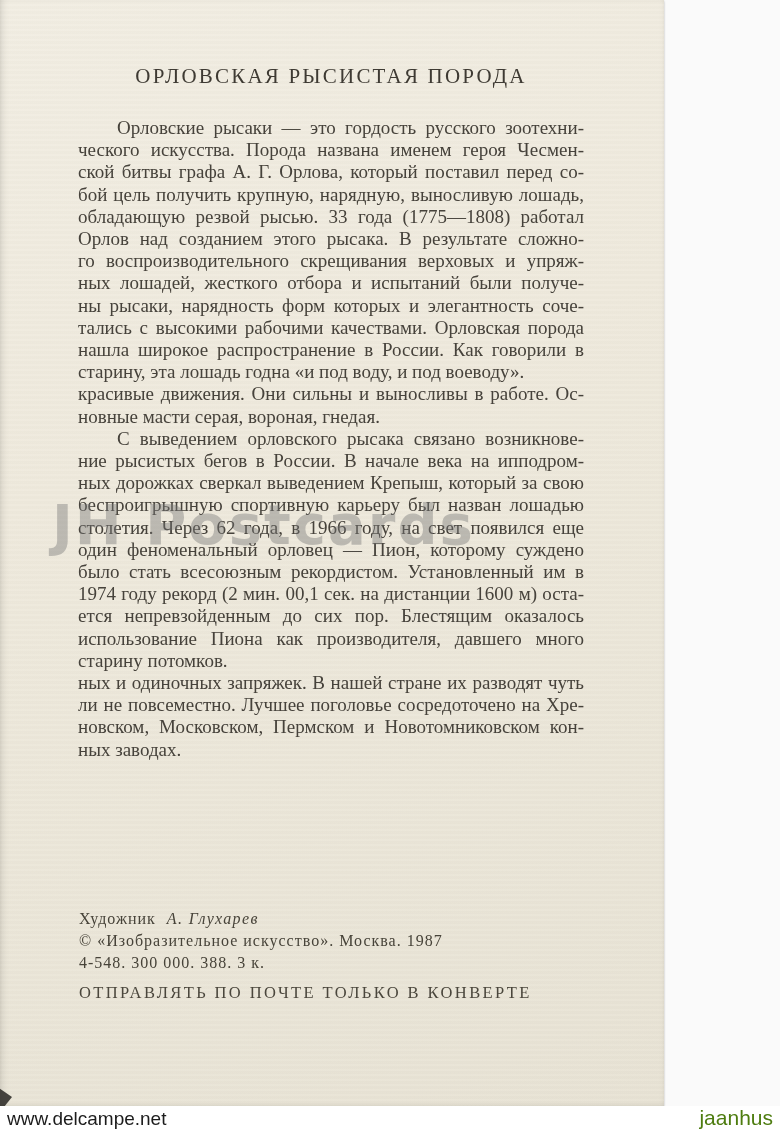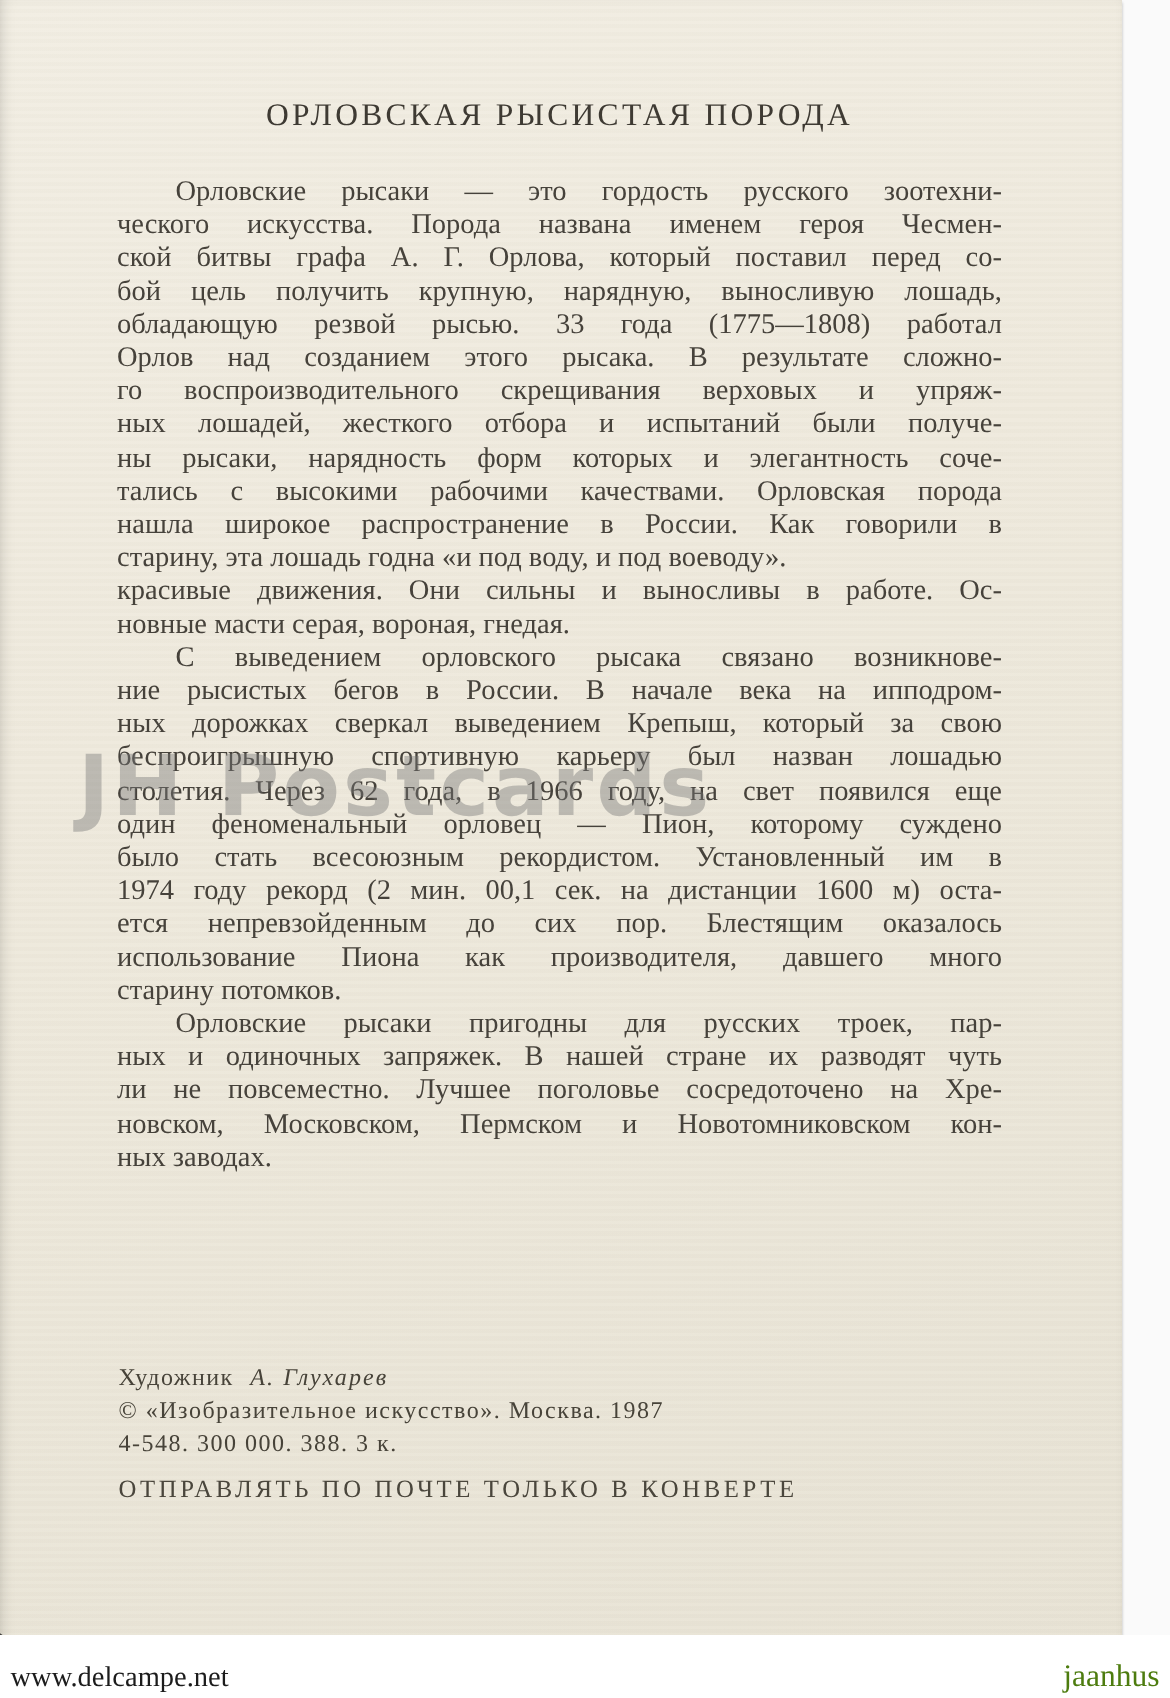--- a/index.html
+++ b/index.html
@@ -10,21 +10,21 @@
     --footer-bg: #ffffff;
     --footer-ink: #1c1c1c;
   }
   * { margin:0; padding:0; box-sizing:border-box; }
   html,body { width:780px; height:1132px; overflow:hidden; background:#fff; }
   body { font-family:"Liberation Serif", serif; position:relative; }
 
   .scan { position:absolute; inset:0; background:#fafafa; }
 
   .card {
-    position:absolute; left:0; top:0; width:748px; height:1106px;
+    position:absolute; left:0; top:0; width:664px; height:1106px;
     background:
       repeating-linear-gradient(0deg, rgba(255,255,255,0.025) 0 2px, rgba(0,0,0,0.012) 2px 5px),
       linear-gradient(160deg, #f2eee3 0%, var(--paper) 38%, var(--paper-dark) 100%);
     box-shadow: inset 6px 0 10px -6px rgba(0,0,0,0.18),
                 inset -3px 0 8px -6px rgba(0,0,0,0.10),
                 inset 0 -2px 6px -4px rgba(0,0,0,0.18),
                 0 1px 2px rgba(0,0,0,0.28);
   }
 
   .title {
@@ -54,23 +54,23 @@
   }
 
   .corner-mark {
     position:absolute; left:-4px; top:1086px; width:16px; height:20px;
     background:#33312d;
     clip-path: polygon(0 0, 100% 55%, 55% 100%, 0 100%);
     opacity:0.9;
   }
 
   .footer-strip {
-    position:absolute; left:0; right:0; bottom:0; height:42px;
+    position:absolute; left:0; right:0; bottom:0; height:26px;
     background:var(--footer-bg);
-    font-family:Liberation Serif, serif;
+    font-family:Liberation Sans, sans-serif;
   }
   .footer-left  { position:absolute; left:7px;  bottom:2px; font-size:19px; color:var(--footer-ink); }
   .footer-right { position:absolute; right:7px; bottom:2px; font-size:21px; color:#4d7c0f; }
 </style>
 </head>
 <body>
 
 <div class="scan">
   <div class="card">
 
@@ -102,21 +102,20 @@
           <div class="line">беспроигрышную спортивную карьеру был назван лошадью</div>
           <div class="line">столетия. Через 62 года, в 1966 году, на свет появился еще</div>
           <div class="line">один феноменальный орловец — Пион, которому суждено</div>
           <div class="line">было стать всесоюзным рекордистом. Установленный им в</div>
           <div class="line">1974 году рекорд (2 мин. 00,1 сек. на дистанции 1600 м) оста-</div>
           <div class="line">ется непревзойденным до сих пор. Блестящим оказалось</div>
           <div class="line">использование Пиона как производителя, давшего много</div>
           <div class="line last">старину потомков.</div>
         </div>
         <div>
-          <div class="line first">Орловские рысаки пригодны для русских троек, пар-</div>
           <div class="line">ных и одиночных запряжек. В нашей стране их разводят чуть</div>
           <div class="line">ли не повсеместно. Лучшее поголовье сосредоточено на Хре-</div>
           <div class="line">новском, Московском, Пермском и Новотомниковском кон-</div>
           <div class="line last">ных заводах.</div>
         </div>
       </div>
 
     <div class="jh-watermark">JH Postcards</div>
 
     <div class="credits">

